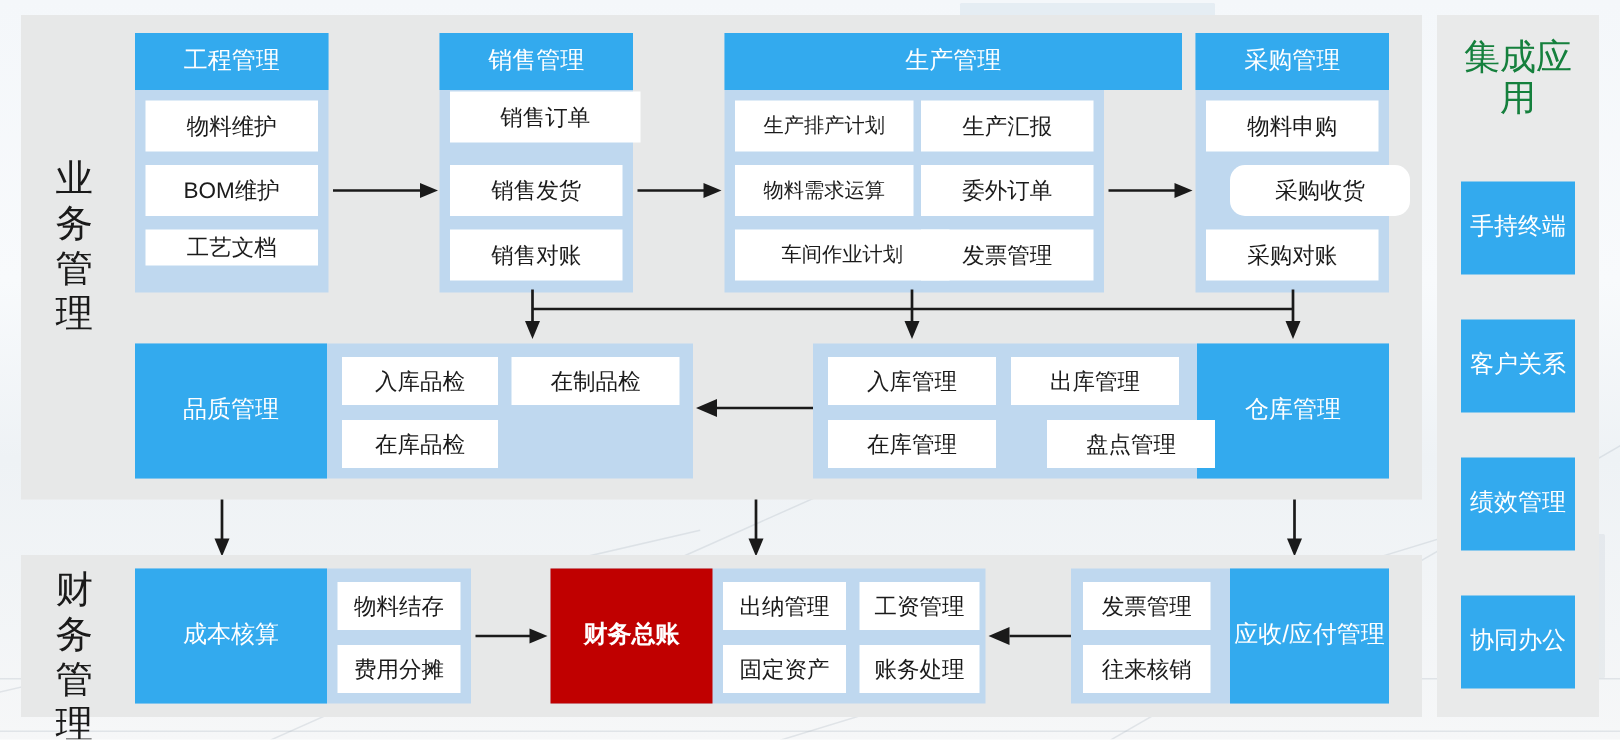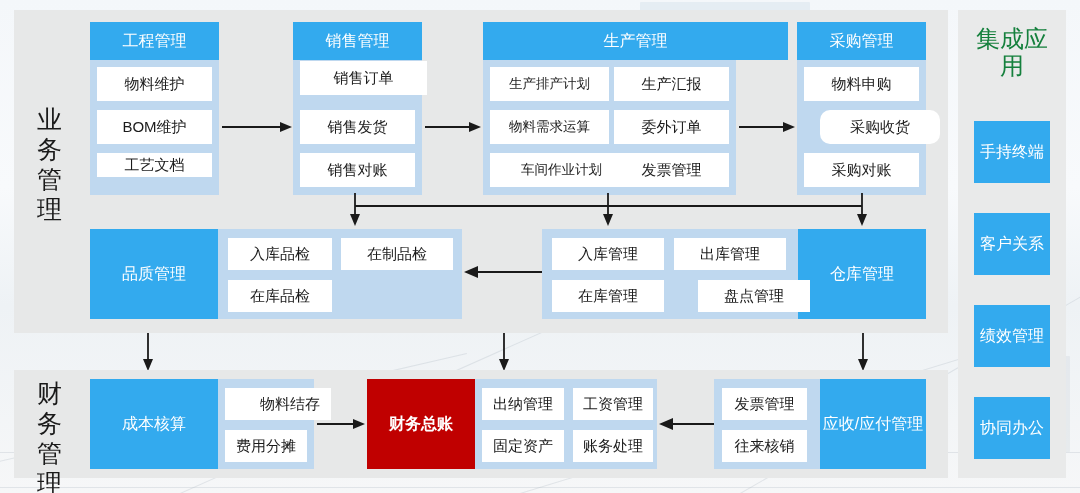--- a/index.html
+++ b/index.html
@@ -235,21 +235,21 @@
       <polygon points="8,38 3,26 13,26" fill="#1a1a1a"></polygon>
     </svg>
   </div>
 
   <div class="panel" style="left:14px; top:370px; width:934px; height:108px;"></div>
 
   <div class="side-label" style="left: 30px; top: 378px; width: 40px; white-space: normal; word-break: break-all;">财务管理</div>
 
   <div class="group" style="left:90px; top:379px; width:224px; height:90px;"></div>
   <div class="ghead" style="left:90px; top:379px; width:128px; height:90px;">成本核算</div>
-  <div class="card" style="left:225px; top:388px; width:82px; height:32px;padding-left:24px;">物料结存</div>
+  <div class="card" style="left:225px; top:388px; width:82px; height:32px;">物料结存</div>
   <div class="card" style="left:225px; top:430px; width:82px; height:32px;">费用分摊</div>
 
   <div class="arrow" style="left:317px; top:416px;">
     <svg width="50" height="16" viewBox="0 0 50 16">
       <line x1="0" y1="8" x2="40" y2="8" stroke="#1a1a1a" stroke-width="1.8"></line>
       <polygon points="48,8 36,3 36,13" fill="#1a1a1a"></polygon>
     </svg>
   </div>
 
   <div class="group" style="left:367px; top:379px; width:290px; height:90px;"></div>

